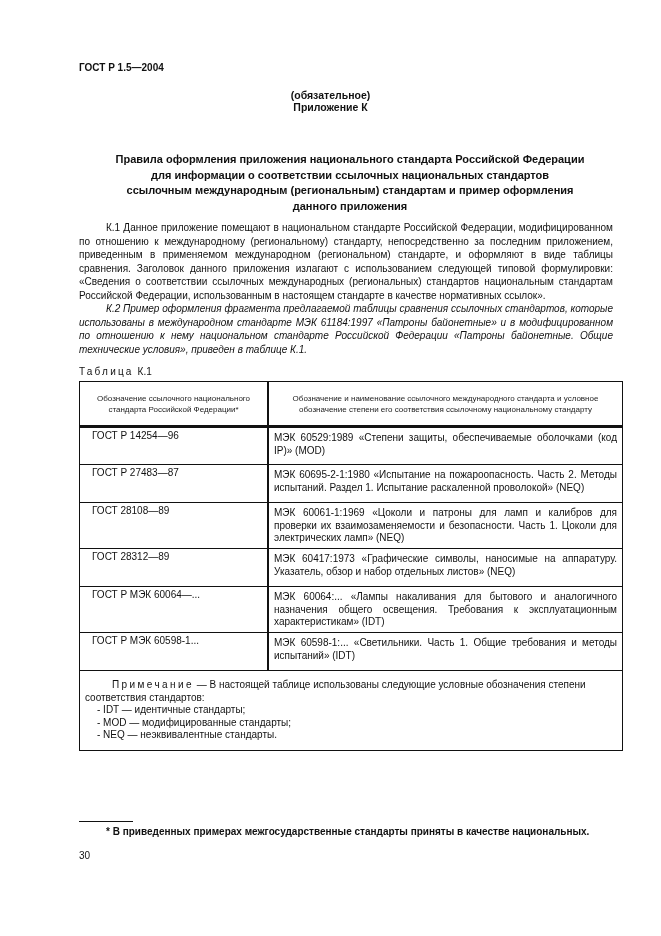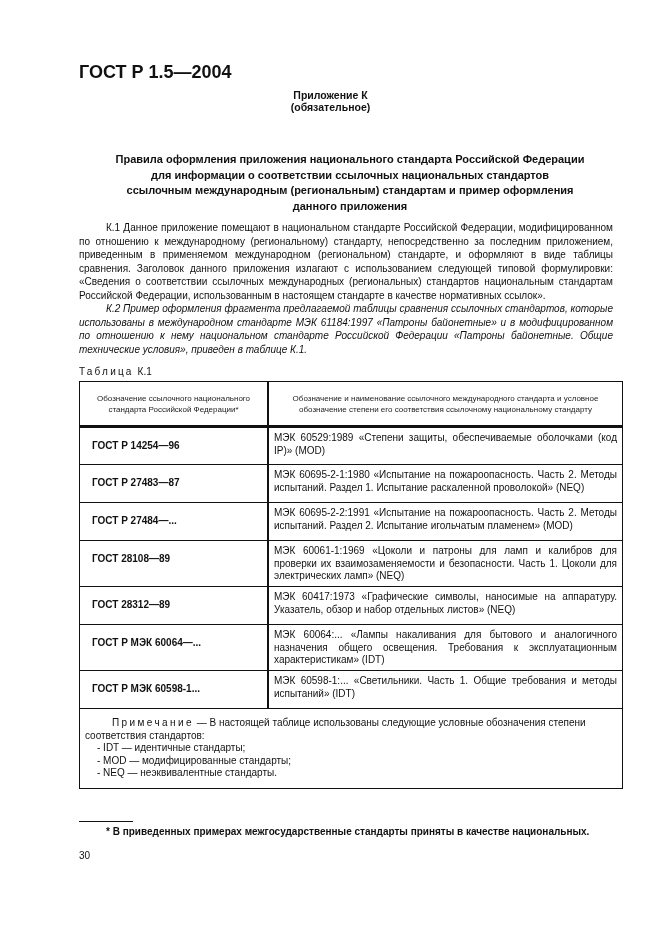--- a/index.html
+++ b/index.html
@@ -1,52 +1,52 @@
 <!DOCTYPE html>
 <html><head>
 <meta charset="utf-8">
 <style>
   html, body { margin:0; padding:0; }
   body { width:661px; height:936px; background:#ffffff; position:relative; overflow:hidden;
          font-family:"Liberation Sans", sans-serif; color:#111; }
   .abs { position:absolute; }
-  .doc-id { left:79px; top:62px; font-size:18px; font-weight:bold; }
+  .doc-id { left:79px; top:62px; font-size:10px; font-weight:bold; }
   .appx { left:0; width:661px; top:89px; text-align:center; font-size:10.5px; font-weight:bold; line-height:12px; }
   .title { left:110px; width:480px; top:152px; text-align:center; font-size:11px; font-weight:bold; line-height:15.5px; }
   .para { left:79px; width:534px; font-size:10px; line-height:13.6px; text-align:justify; }
   .para p { margin:0; text-indent:27px; }
   .table-caption { left:79px; top:366px; font-size:10px; letter-spacing:2.2px; }
   .table-caption .num { letter-spacing:0; margin-left:4px; }
   table.k1 { position:absolute; left:79px; top:381px; width:544px; border-collapse:collapse; font-size:10px; }
   table.k1 td, table.k1 th { border:1.5px solid #111; vertical-align:top; padding:3px 5px; line-height:12.5px; }
   table.k1 th { font-weight:normal; font-size:8px; text-align:center; vertical-align:middle; height:37px; line-height:11px; color:#222; }
   table.k1 thead tr th { border-bottom:3px solid #111; }
-  table.k1 td.c1 { width:170px; padding-left:12px; padding-top:12px;font-weight:bold; }
+  table.k1 td.c1 { width:170px; padding-left:12px; padding-top:2px; }
   table.k1 td.c2 { text-align:justify; padding-top:4px; }
   table.k1 th.c1 { width:170px; }
   table.k1 td.c1, table.k1 th.c1 { border-right:2.5px solid #111; }
   table.k1 tr.r { height:38px; }
   table.k1 tr.r3 { height:46px; }
   table.k1 td.note { padding:8px 5px 8px 5px; font-size:10px; line-height:12.5px; }
   .note .lead { text-indent:27px; margin:0; }
   .note .spaced { letter-spacing:2.4px; }
   .note ul { list-style:none; margin:0; padding:0 0 0 12px; }
   .note li { margin:0; }
   .fn-rule { left:79px; top:821px; width:54px; height:1px; background:#111; }
   .footnote { left:106px; top:826px; font-size:10px;font-weight:bold; }
   .page-num { left:79px; top:850px; font-size:10px; }
 </style>
 </head>
 <body>
 
 <div class="abs doc-id">ГОСТ Р 1.5—2004</div>
 
 <div class="abs appx">
+  <div>(обязательное)</div>
   <div>Приложение К</div>
-  <div>(обязательное)</div>
 </div>
 
 <div class="abs title">
   <div>Правила оформления приложения национального стандарта Российской Федерации</div>
   <div>для информации о соответствии ссылочных национальных стандартов</div>
   <div>ссылочным международным (региональным) стандартам и пример оформления</div>
   <div>данного приложения</div>
 </div>
 
 <div class="abs para" style="top:221px;">
@@ -70,24 +70,20 @@
   </thead>
   <tbody>
     <tr class="r">
       <td class="c1">ГОСТ Р 14254—96</td>
       <td class="c2">МЭК 60529:1989 «Степени защиты, обеспечиваемые оболочками (код IP)» (MOD)</td>
     </tr>
     <tr class="r">
       <td class="c1">ГОСТ Р 27483—87</td>
       <td class="c2">МЭК 60695-2-1:1980 «Испытание на пожароопасность. Часть 2. Методы испытаний. Раздел 1. Испытание раскаленной проволокой» (NEQ)</td>
     </tr>
-    <tr class="r">
-      <td class="c1">ГОСТ Р 27484—...</td>
-      <td class="c2">МЭК 60695-2-2:1991 «Испытание на пожароопасность. Часть 2. Методы испытаний. Раздел 2. Испытание игольчатым пламенем» (MOD)</td>
-    </tr>
     <tr class="r r3">
       <td class="c1">ГОСТ 28108—89</td>
       <td class="c2">МЭК 60061-1:1969 «Цоколи и патроны для ламп и калибров для проверки их взаимозаменяемости и безопасности. Часть 1. Цоколи для электрических ламп» (NEQ)</td>
     </tr>
     <tr class="r">
       <td class="c1">ГОСТ 28312—89</td>
       <td class="c2">МЭК 60417:1973 «Графические символы, наносимые на аппаратуру. Указатель, обзор и набор отдельных листов» (NEQ)</td>
     </tr>
     <tr class="r r3">
       <td class="c1">ГОСТ Р МЭК 60064—...</td>

